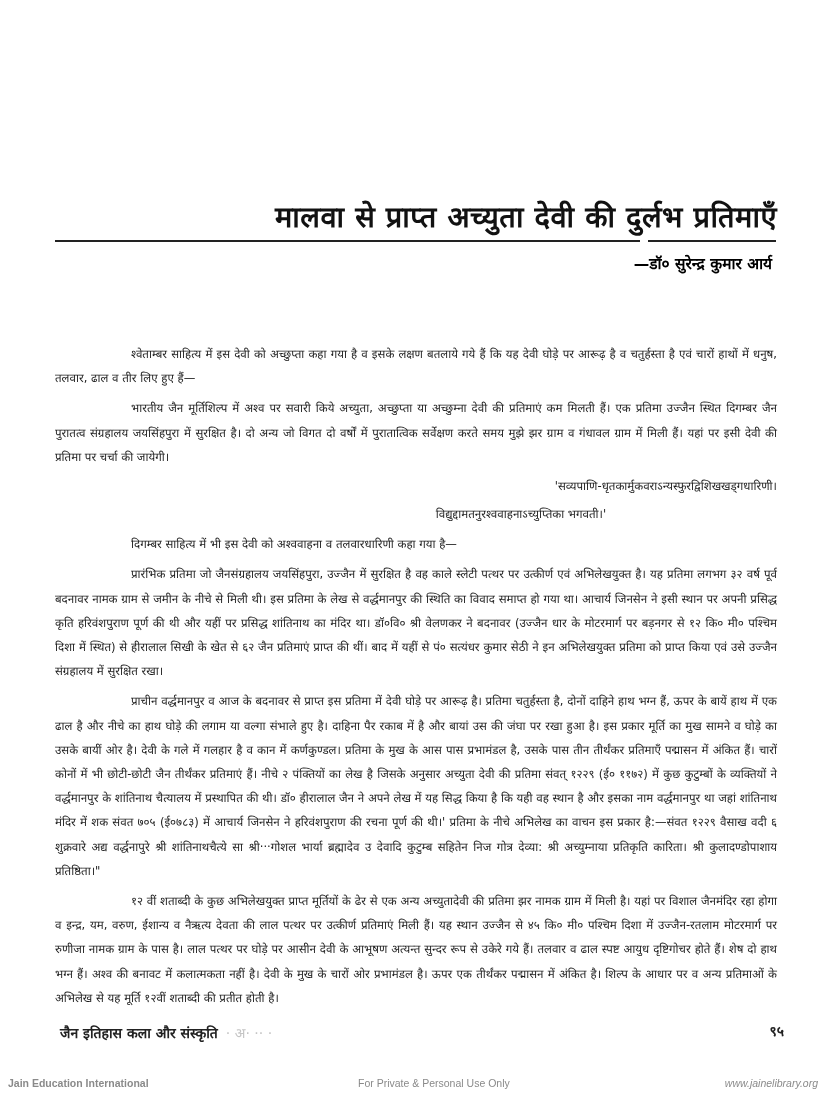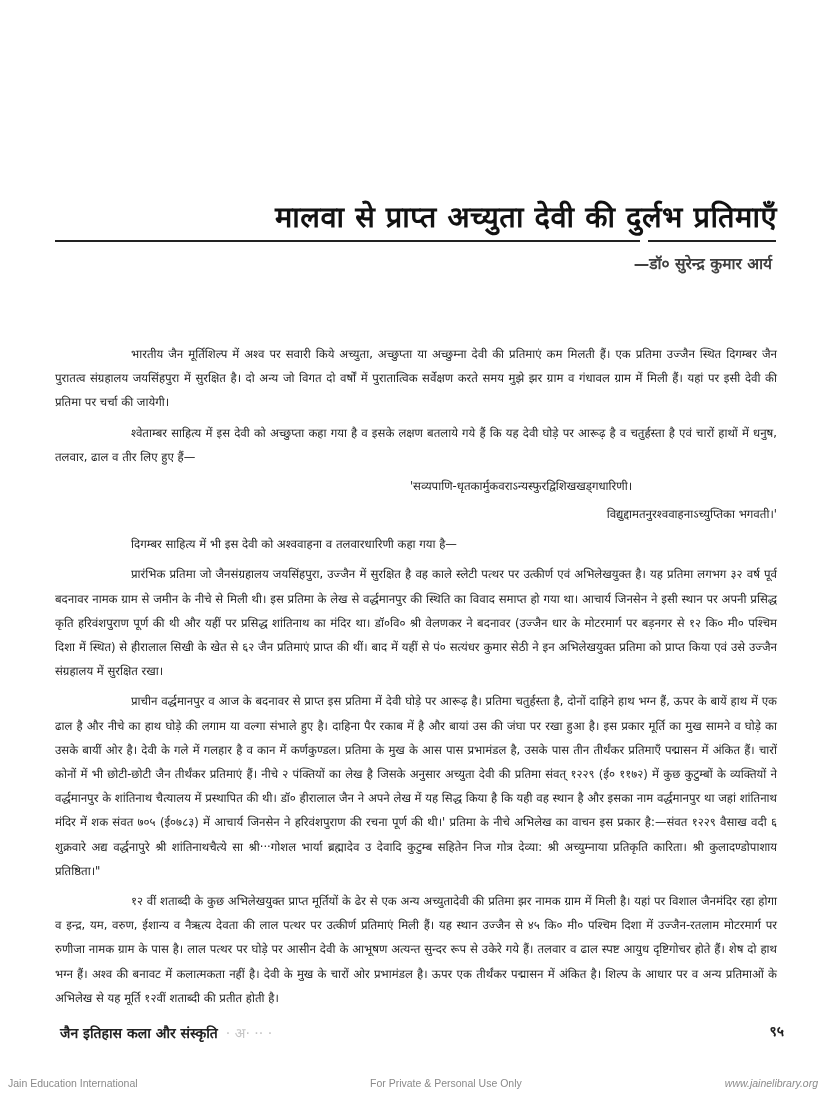--- a/index.html
+++ b/index.html
@@ -10,57 +10,57 @@
   .title {
     position: absolute; left: 57px; top: 196px; width: 720px;
     font-size: 29px; font-weight: bold; letter-spacing: 0.5px; color: #111;
     white-space: nowrap;
     text-align: right;
   }
   .rule { position: absolute; top: 240px; height: 2px; background: #222; }
   .rule.a { left: 55px; width: 585px; }
   .rule.b { left: 648px; width: 128px; }
   .author {
-    position: absolute; right: 56px; top: 252px; font-size: 15.5px; font-weight: bold; color: #404040;
+    position: absolute; right: 56px; top: 252px; font-size: 15.5px; font-weight: bold; color: #000000;
     white-space: nowrap;
   }
   .body {
     position: absolute; left: 55px; top: 342px; width: 722px;
     font-size: 11.6px; line-height: 24.2px; text-align: justify; color: #1e1e1e;
   }
   .body p { margin: 0 0 6px 0; text-indent: 76px; }
-  .body p.verse { text-indent: 0; text-align: center; padding-left: 210px; margin: 0 0 4px 0; line-height: 23px; }
-  .body p.verse2 { text-indent: 0; text-align: right; padding-left: 210px; margin: 0 0 6px 0; }
+  .body p.verse { text-indent: 0; text-align: right; padding-left: 210px; margin: 0 0 4px 0; line-height: 23px; }
+  .body p.verse2 { text-indent: 0; text-align: center; padding-left: 210px; margin: 0 0 6px 0; }
   .footer-journal {
     position: absolute; left: 60px; top: 1023px; font-size: 14px; font-weight: bold; color: #222;
     white-space: nowrap;
   }
   .footer-journal .faded { color: #c4c4c4; font-weight: normal; margin-left: 8px; }
   .page-number {
     position: absolute; right: 44px; top: 1021px; font-size: 14px; font-weight: bold; color: #222;
   }
   .watermark {
     position: absolute; top: 1077px; font-family: "Liberation Sans", sans-serif;
     font-size: 10.5px; color: #8a8a8a; white-space: nowrap;
   }
-  .wm-left { left: 8px; }
-  .wm-center { left: 370px; }
+  .wm-left { left: 8px; font-weight: bold; }
+  .wm-center { left: 358px; }
   .wm-right { right: 10px; font-style: italic; }
 </style>
 </head>
 <body>
 
 <div class="title">मालवा से  प्राप्त अच्युता देवी  की दुर्लभ प्रतिमाएँ</div>
 <div class="rule a"></div>
 <div class="rule b"></div>
 <div class="author">—डॉ० सुरेन्द्र कुमार आर्य</div>
 
 <div class="body">
+  <p>श्वेताम्बर साहित्य में इस देवी को अच्छुप्ता कहा गया है व इसके लक्षण बतलाये गये हैं कि यह देवी घोड़े पर आरूढ़ है व चतुर्हस्ता है एवं चारों हाथों में धनुष, तलवार, ढाल व तीर लिए हुए हैं—</p>
   <p>भारतीय जैन मूर्तिशिल्प में अश्व पर सवारी किये अच्युता, अच्छुप्ता या अच्छुम्ना देवी की प्रतिमाएं कम मिलती हैं। एक प्रतिमा उज्जैन स्थित दिगम्बर जैन पुरातत्व संग्रहालय जयसिंहपुरा में सुरक्षित है। दो अन्य जो विगत दो वर्षों में पुरातात्विक सर्वेक्षण करते समय मुझे झर ग्राम व गंधावल ग्राम में मिली हैं। यहां पर इसी देवी की प्रतिमा पर चर्चा की जायेगी।</p>
-  <p>श्वेताम्बर साहित्य में इस देवी को अच्छुप्ता कहा गया है व इसके लक्षण बतलाये गये हैं कि यह देवी घोड़े पर आरूढ़ है व चतुर्हस्ता है एवं चारों हाथों में धनुष, तलवार, ढाल व तीर लिए हुए हैं—</p>
   <p class="verse">'सव्यपाणि-धृतकार्मुकवराऽन्यस्फुरद्विशिखखड्गधारिणी।</p>
   <p class="verse2">विद्युद्दामतनुरश्ववाहनाऽच्युप्तिका भगवती।'</p>
   <p>दिगम्बर साहित्य में भी इस देवी को अश्ववाहना व तलवारधारिणी कहा गया है—</p>
   <p>प्रारंभिक प्रतिमा जो जैनसंग्रहालय जयसिंहपुरा, उज्जैन में सुरक्षित है वह काले स्लेटी पत्थर पर उत्कीर्ण एवं अभिलेखयुक्त है। यह प्रतिमा लगभग ३२ वर्ष पूर्व बदनावर नामक ग्राम से जमीन के नीचे से मिली थी। इस प्रतिमा के लेख से वर्द्धमानपुर की स्थिति का विवाद समाप्त हो गया था। आचार्य जिनसेन ने इसी स्थान पर अपनी प्रसिद्ध कृति हरिवंशपुराण पूर्ण की थी और यहीं पर प्रसिद्ध शांतिनाथ का मंदिर था। डॉ०वि० श्री वेलणकर ने बदनावर (उज्जैन धार के मोटरमार्ग पर बड़नगर से १२ कि० मी० पश्चिम दिशा में स्थित) से हीरालाल सिखी के खेत से ६२ जैन प्रतिमाएं प्राप्त की थीं। बाद में यहीं से पं० सत्यंधर कुमार सेठी ने इन अभिलेखयुक्त प्रतिमा को प्राप्त किया एवं उसे उज्जैन संग्रहालय में सुरक्षित रखा।</p>
   <p>प्राचीन वर्द्धमानपुर व आज के बदनावर से प्राप्त इस प्रतिमा में देवी घोड़े पर आरूढ़ है। प्रतिमा चतुर्हस्ता है, दोनों दाहिने हाथ भग्न हैं, ऊपर के बायें हाथ में एक ढाल है और नीचे का हाथ घोड़े की लगाम या वल्गा संभाले हुए है। दाहिना पैर रकाब में है और बायां उस की जंघा पर रखा हुआ है। इस प्रकार मूर्ति का मुख सामने व घोड़े का उसके बायीं ओर है। देवी के गले में गलहार है व कान में कर्णकुण्डल। प्रतिमा के मुख के आस पास प्रभामंडल है, उसके पास तीन तीर्थंकर प्रतिमाएँ पद्मासन में अंकित हैं। चारों कोनों में भी छोटी-छोटी जैन तीर्थंकर प्रतिमाएं हैं। नीचे २ पंक्तियों का लेख है जिसके अनुसार अच्युता देवी की प्रतिमा संवत् १२२९ (ई० ११७२) में कुछ कुटुम्बों के व्यक्तियों ने वर्द्धमानपुर के शांतिनाथ चैत्यालय में प्रस्थापित की थी। डॉ० हीरालाल जैन ने अपने लेख में यह सिद्ध किया है कि यही वह स्थान है और इसका नाम वर्द्धमानपुर था जहां शांतिनाथ मंदिर में शक संवत ७०५ (ई०७८३) में आचार्य जिनसेन ने हरिवंशपुराण की रचना पूर्ण की थी।' प्रतिमा के नीचे अभिलेख का वाचन इस प्रकार है:—संवत १२२९ वैसाख वदी ६ शुक्रवारे अद्य वर्द्धनापुरे श्री शांतिनाथचैत्ये सा श्री···गोशल भार्या ब्रह्मादेव उ देवादि कुटुम्ब सहितेन निज गोत्र देव्या: श्री अच्युम्नाया प्रतिकृति कारिता। श्री कुलादण्डोपाशाय प्रतिष्ठिता।"</p>
   <p>१२ वीं शताब्दी के कुछ अभिलेखयुक्त प्राप्त मूर्तियों के ढेर से एक अन्य अच्युतादेवी की प्रतिमा झर नामक ग्राम में मिली है। यहां पर विशाल जैनमंदिर रहा होगा व इन्द्र, यम, वरुण, ईशान्य व नैऋत्य देवता की लाल पत्थर पर उत्कीर्ण प्रतिमाएं मिली हैं। यह स्थान उज्जैन से ४५ कि० मी० पश्चिम दिशा में उज्जैन-रतलाम मोटरमार्ग पर रुणीजा नामक ग्राम के पास है। लाल पत्थर पर घोड़े पर आसीन देवी के आभूषण अत्यन्त सुन्दर रूप से उकेरे गये हैं। तलवार व ढाल स्पष्ट आयुध दृष्टिगोचर होते हैं। शेष दो हाथ भग्न हैं। अश्व की बनावट में कलात्मकता नहीं है। देवी के मुख के चारों ओर प्रभामंडल है। ऊपर एक तीर्थंकर पद्मासन में अंकित है। शिल्प के आधार पर व अन्य प्रतिमाओं के अभिलेख से यह मूर्ति १२वीं शताब्दी की प्रतीत होती है।</p>
 </div>
 
 <div class="footer-journal">
   <span>जैन इतिहास कला और संस्कृति</span><span class="faded">· अ· ·· ·</span>

